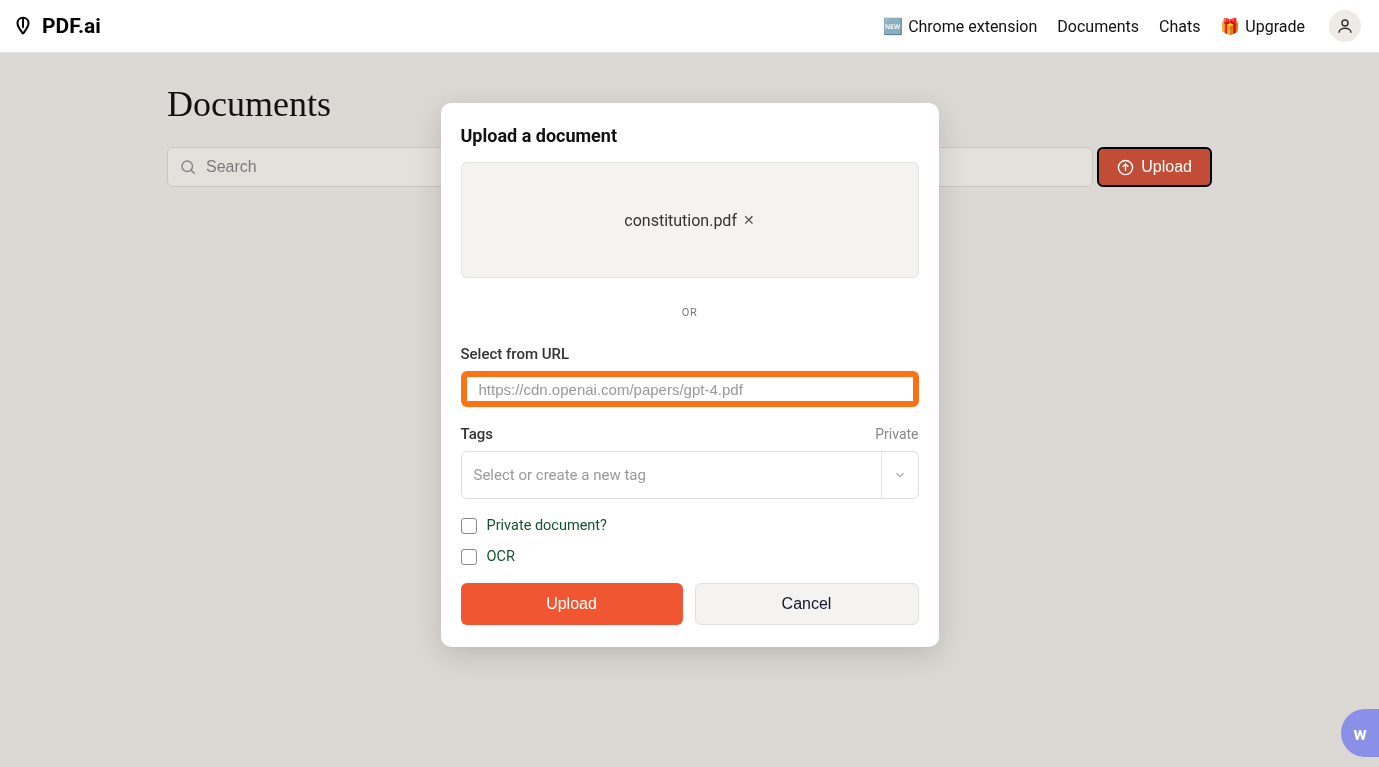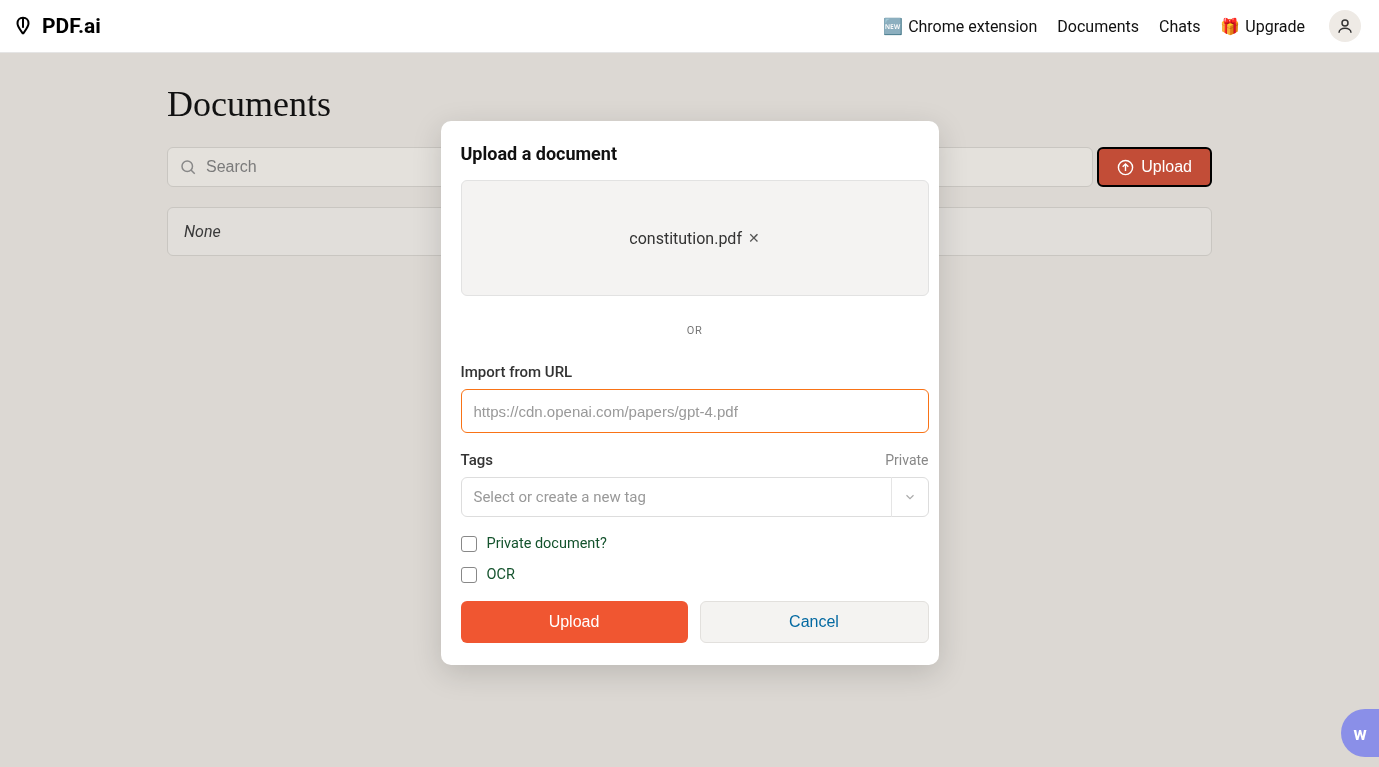--- a/index.html
+++ b/index.html
@@ -145,28 +145,28 @@
       color: #3a3a3a;
       font-size: 16px;
     }
     
     .modal-backdrop {
       position: absolute;
       inset: 0;
     }
     .modal {
       position: absolute;
-      top: 121px;
+      top: 103px;
       left: 50%;
       transform: translateX(-50%);
       width: 498px;
       background: #fff;
       border-radius: 10px;
       box-shadow: 0 8px 30px rgba(0,0,0,0.15);
-      padding: 22px 10px 22px 20px;
+      padding: 22px 20px 22px 20px;
     }
     .modal-title {
       font-size: 18px;
       font-weight: 700;
       color: #111;
       margin-bottom: 16px;
     }
     .dropzone {
       border: 1px solid #e2e2e2;
       background: #f4f3f2;
@@ -217,35 +217,35 @@
       justify-content: space-between;
       align-items: center;
       margin-bottom: 8px;
     }
     .optional {
       font-size: 14px;
       color: #888;
     }
     .text-input {
       width: 100%;
-      height: 44px;
-      border: 1px solid #f97316;
+      height: 36px;
+      border: 6px solid #f97316;
       border-radius: 6px;
       padding: 0 12px;
       font-size: 15px;
       margin-bottom: 18px;
     }
     .text-input::placeholder { color: #999; }
     .select-wrap {
       position: relative;
       margin-bottom: 18px;
     }
     .select-input {
       width: 100%;
-      height: 40px;
+      height: 48px;
       border: 1px solid #ddd;
       border-radius: 6px;
       padding: 0 12px;
       font-size: 15px;
       color: #999;
       background: #fff;
       display: flex;
       align-items: center;
       cursor: pointer;
     }
@@ -297,21 +297,21 @@
       font-weight: 500;
       cursor: pointer;
     }
     .btn-primary {
       background: #f05631;
       color: #fff;
     }
     .btn-secondary {
       background: #f4f3f1;
       border: 1px solid #e2e0dd;
-      color: #0369a1;
+      color: #0f172a;
     }
     
     .float-widget {
       position: absolute;
       right: 0;
       bottom: 10px;
       width: 38px;
       height: 48px;
       background: #8a8fe8;
       border-radius: 24px 0 0 24px;
@@ -374,44 +374,41 @@
       </div>
       <button class="upload-btn-main">
         <svg viewBox="0 0 24 24" fill="none" stroke-width="2">
           <circle cx="12" cy="12" r="10"></circle>
           <path d="M12 17V8"></path>
           <path d="M8 11l4-4 4 4"></path>
         </svg>
         <span>Upload</span>
       </button>
     </div>
-    <div class="list-box">
-      <span class="none-text">None</span>
-    </div>
   </div>
 </div>
 
 <div class="modal-backdrop"></div>
 <div class="modal">
   <div class="modal-title">Upload a document</div>
 
   <div class="dropzone">
     <div class="file-chip">
       <span>constitution.pdf</span>
       <span class="close">✕</span>
     </div>
   </div>
 
   <div class="or-divider">
     <div class="line"></div>
     <div class="or-text">OR</div>
     <div class="line"></div>
   </div>
 
-  <div class="field-label">Import from URL</div>
+  <div class="field-label">Select from URL</div>
   <input class="text-input" type="text" placeholder="https://cdn.openai.com/papers/gpt-4.pdf" style="">
 
   <div class="label-row">
     <div class="field-label" style="margin-bottom:0">Tags</div>
     <div class="optional">Private</div>
   </div>
   <div class="select-wrap">
     <div class="select-input">Select or create a new tag</div>
     <div class="select-caret">
       <svg viewBox="0 0 24 24" fill="none" stroke-width="2">

